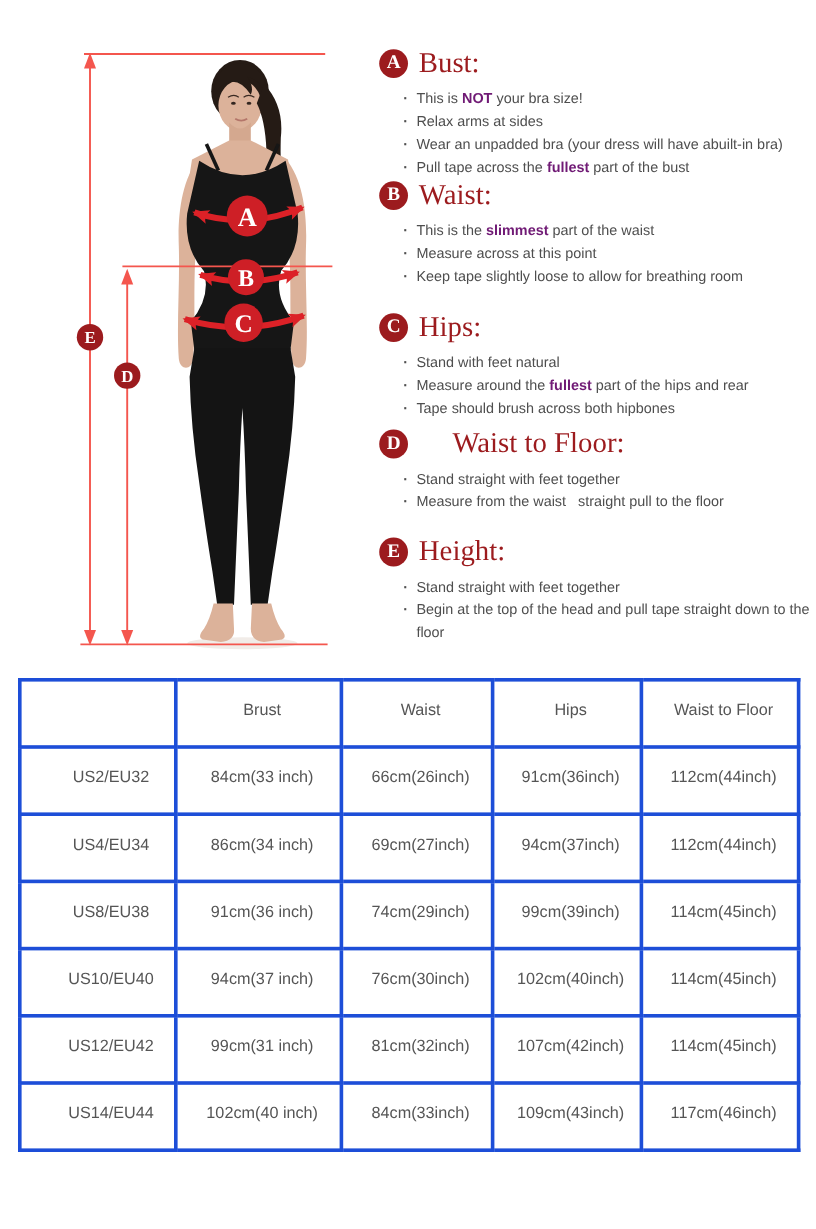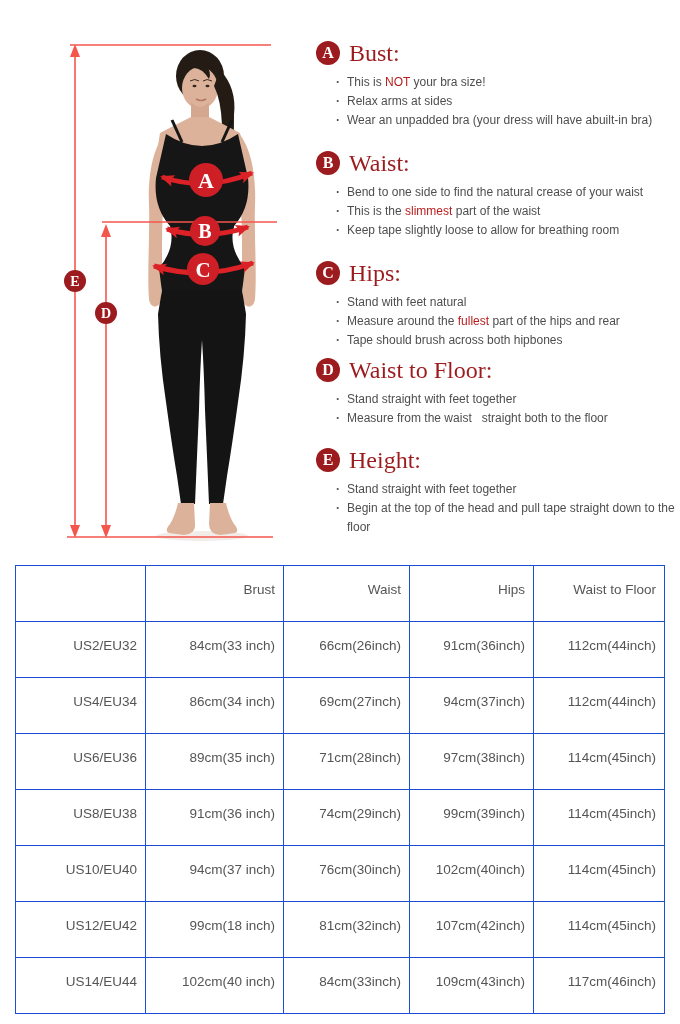--- a/index.html
+++ b/index.html
@@ -12,32 +12,32 @@
 
   
   .instructions{position:absolute;left:316px;top:0;width:364px;height:560px;}
   .inst-section{position:absolute;left:0;width:100%;}
   .sec-A{top:39px}.sec-B{top:149px}.sec-C{top:259px}.sec-D{top:356px}.sec-E{top:446px}
   .inst-heading{display:flex;align-items:center;gap:9px;height:28px;}
   .badge{width:24px;height:24px;border-radius:50%;background:#9c1b1e;color:#fff;flex:0 0 24px;
          font-family:"Liberation Serif", serif;font-weight:bold;font-size:16px;
          display:flex;align-items:center;justify-content:center;}
   .inst-title{font-family:"Liberation Serif", serif;color:#9c1b1e;font-size:24px;line-height:28px;}
-  .sec-D .inst-title{margin-left:0;}
+  .sec-D .inst-title{margin-left:28px;}
   .bullets{margin:6px 0 0 18px;padding:0;list-style:none;}
   .bullets li{position:relative;padding-left:13px;font-size:12px;color:#4e4e4e;
               line-height:19px;max-width:330px;white-space:pre-wrap;}
   .bullets li::before{content:"\00B7";position:absolute;left:2px;top:0;font-weight:bold;color:#4e4e4e;}
-  b.em{color:#b91c1c;font-weight:normal;}
+  b.em{color:#701a75;font-weight:bold;}
 
   
   .size-table{position:absolute;left:15px;top:565px;width:649px;}
   table{border-collapse:collapse;width:649px;table-layout:fixed;}
-  th,td{border:1px solid #1d4ed8;height:56px;box-sizing:border-box;
-        padding:16px 8px 0 14px;vertical-align:top;text-align:right;
+  th,td{border:3px solid #1d4ed8;height:56px;box-sizing:border-box;
+        padding:16px 8px 0 14px;vertical-align:top;text-align:center;
         font-size:13.5px;font-weight:normal;color:#555;}
   th:first-child,td:first-child{padding-left:30px;}
 </style>
 </head>
 <body>
 
 <div class="page">
 
   <div class="diagram">
     <svg width="320" height="560" viewBox="0 0 320 560">
@@ -127,30 +127,31 @@
   <div class="instructions">
       <div class="inst-section sec-A">
         <div class="inst-heading">
           <span class="badge">A</span>
           <span class="inst-title">Bust:</span>
         </div>
         <ul class="bullets">
           <li>This is <b class="em">NOT</b> your bra size!</li>
           <li>Relax arms at sides</li>
           <li>Wear an unpadded bra (your dress will have abuilt-in bra)</li>
+          <li>Pull tape across the <b class="em">fullest</b> part of the bust</li>
         </ul>
       </div>
       <div class="inst-section sec-B">
         <div class="inst-heading">
           <span class="badge">B</span>
           <span class="inst-title">Waist:</span>
         </div>
         <ul class="bullets">
-          <li>Bend to one side to find the natural crease of your waist</li>
           <li>This is the <b class="em">slimmest</b> part of the waist</li>
+          <li>Measure across at this point</li>
           <li>Keep tape slightly loose to allow for breathing room</li>
         </ul>
       </div>
       <div class="inst-section sec-C">
         <div class="inst-heading">
           <span class="badge">C</span>
           <span class="inst-title">Hips:</span>
         </div>
         <ul class="bullets">
           <li>Stand with feet natural</li>
@@ -158,21 +159,21 @@
           <li>Tape should brush across both hipbones</li>
         </ul>
       </div>
       <div class="inst-section sec-D">
         <div class="inst-heading">
           <span class="badge">D</span>
           <span class="inst-title">Waist to Floor:</span>
         </div>
         <ul class="bullets">
           <li>Stand straight with feet together</li>
-          <li>Measure from the waist   straight both to the floor</li>
+          <li>Measure from the waist   straight pull to the floor</li>
         </ul>
       </div>
       <div class="inst-section sec-E">
         <div class="inst-heading">
           <span class="badge">E</span>
           <span class="inst-title">Height:</span>
         </div>
         <ul class="bullets">
           <li>Stand straight with feet together</li>
           <li>Begin at the top of the head and pull tape straight down to the floor</li>
@@ -207,43 +208,36 @@
             <td>112cm(44inch)</td>
           </tr>
           <tr>
             <td>US4/EU34</td>
             <td>86cm(34 inch)</td>
             <td>69cm(27inch)</td>
             <td>94cm(37inch)</td>
             <td>112cm(44inch)</td>
           </tr>
           <tr>
-            <td>US6/EU36</td>
-            <td>89cm(35 inch)</td>
-            <td>71cm(28inch)</td>
-            <td>97cm(38inch)</td>
-            <td>114cm(45inch)</td>
-          </tr>
-          <tr>
             <td>US8/EU38</td>
             <td>91cm(36 inch)</td>
             <td>74cm(29inch)</td>
             <td>99cm(39inch)</td>
             <td>114cm(45inch)</td>
           </tr>
           <tr>
             <td>US10/EU40</td>
             <td>94cm(37 inch)</td>
             <td>76cm(30inch)</td>
             <td>102cm(40inch)</td>
             <td>114cm(45inch)</td>
           </tr>
           <tr>
             <td>US12/EU42</td>
-            <td>99cm(18 inch)</td>
+            <td>99cm(31 inch)</td>
             <td>81cm(32inch)</td>
             <td>107cm(42inch)</td>
             <td>114cm(45inch)</td>
           </tr>
           <tr>
             <td>US14/EU44</td>
             <td>102cm(40 inch)</td>
             <td>84cm(33inch)</td>
             <td>109cm(43inch)</td>
             <td>117cm(46inch)</td>

